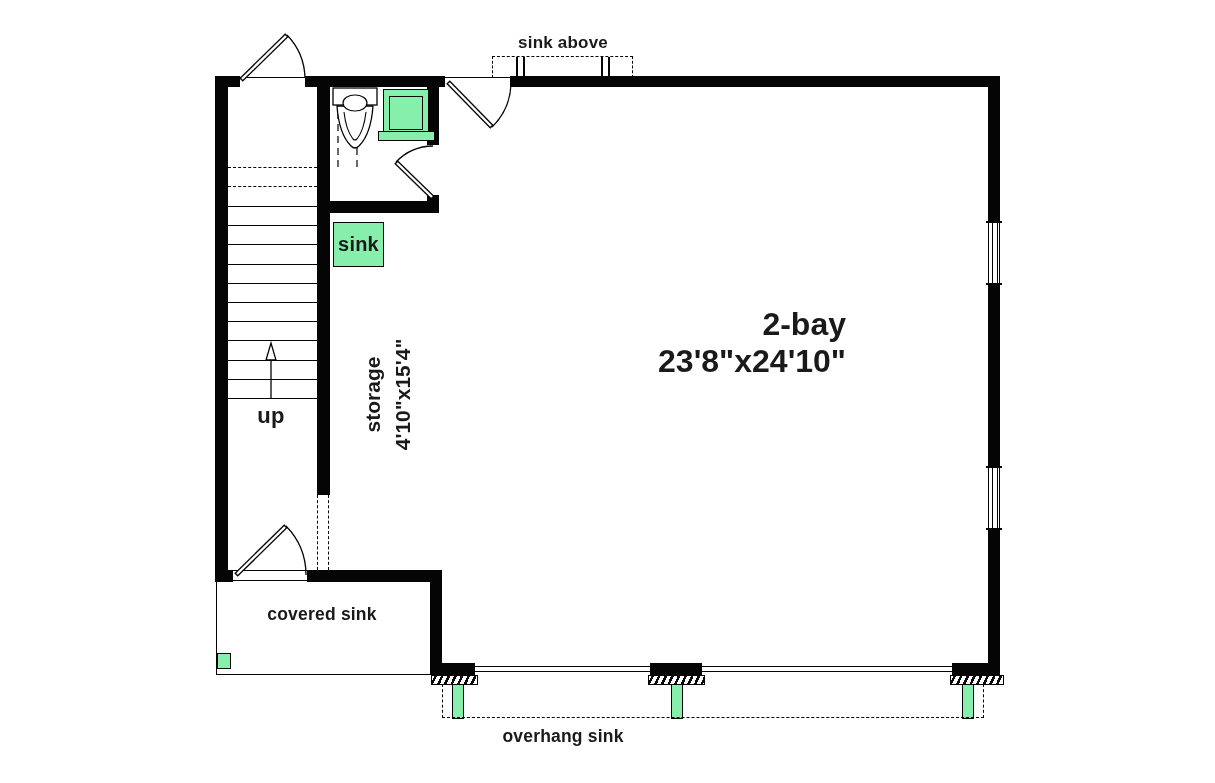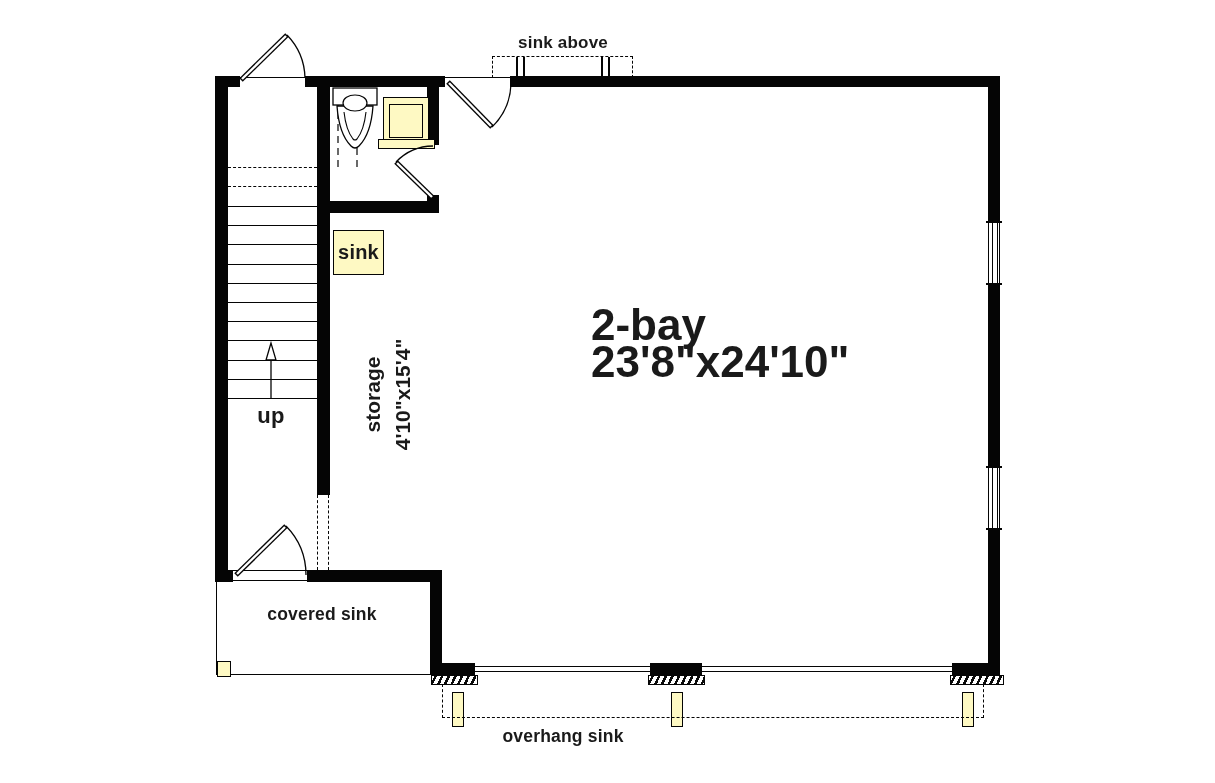--- a/index.html
+++ b/index.html
@@ -1,21 +1,21 @@
 <!DOCTYPE html>
 <html><head>
 <meta charset="utf-8">
 <style>
   html,body{margin:0;padding:0;background:#fff;}
   .plan{position:relative;width:1215px;height:783px;background:#fff;overflow:hidden;
         font-family:"Liberation Sans",sans-serif;color:#1a1a1a;}
   .wall{position:absolute;background:#050505;}
   .hline{position:absolute;border-top:1.4px solid #050505;height:0;}
   .hline-dash{position:absolute;border-top:1.5px dashed #050505;height:0;}
-  .box{position:absolute;border:1.3px solid #050505;background:#fef9c3;margin-top:8px;}
+  .box{position:absolute;border:1.3px solid #050505;background:#86efac;}
   .label{position:absolute;text-align:center;font-weight:600;letter-spacing:0.2px;}
   .porch-dash{position:absolute;border-top:1.5px dashed #050505;border-left:1.5px dashed #050505;
               border-right:1.5px dashed #050505;background:transparent;}
   .overhang-dash{position:absolute;border-bottom:1.6px dashed #050505;border-left:1.6px dashed #050505;
               border-right:1.6px dashed #050505;background:transparent;}
   .divider-dash{position:absolute;border-left:1.6px dashed #050505;border-right:1.6px dashed #050505;
               background:transparent;}
   .hatch{position:absolute;background:repeating-linear-gradient(115deg,#fff 0 2px,#0a0a0a 2px 4.5px,#fff 4.5px 6px);
          border:1px solid #050505;}
   .postline{position:absolute;background:#050505;}
@@ -23,22 +23,22 @@
   .window .w-outer{position:absolute;left:2px;right:2px;top:0;bottom:0;
          border-left:1.3px solid #050505;border-right:1.3px solid #050505;}
   .window .w-center{position:absolute;left:6.4px;width:3.4px;top:0;bottom:0;
          border-left:1.3px solid #050505;border-right:1.3px solid #050505;}
   .sill{position:absolute;background:#fff;border-top:1.3px solid #050505;border-bottom:1.3px solid #050505;}
   svg.overlay{position:absolute;left:0;top:0;}
   .storage-wrap{position:absolute;left:320px;top:326px;width:138px;height:136px;
         display:flex;align-items:center;justify-content:center;}
   .storage-rot{transform:rotate(-90deg);white-space:nowrap;text-align:center;
         font-size:21px;font-weight:600;line-height:1.45;}
-  .garage-label{position:absolute;left:591px;top:306px;width:302px;text-align:left;
-        font-size:44px;font-weight:600;line-height:37px;}
+  .garage-label{position:absolute;left:544px;top:306px;width:302px;text-align:right;
+        font-size:32px;font-weight:600;line-height:37px;}
 </style>
 </head>
 <body>
 
 <div class="plan">
 
   <div class="wall" style="left:215px;top:76px;width:25px;height:11px;"></div>
   <div class="wall" style="left:305px;top:76px;width:140px;height:11px;"></div>
   <div class="wall" style="left:510px;top:76px;width:490px;height:11px;"></div>
   <div class="wall" style="left:215px;top:76px;width:13px;height:506px;"></div>

